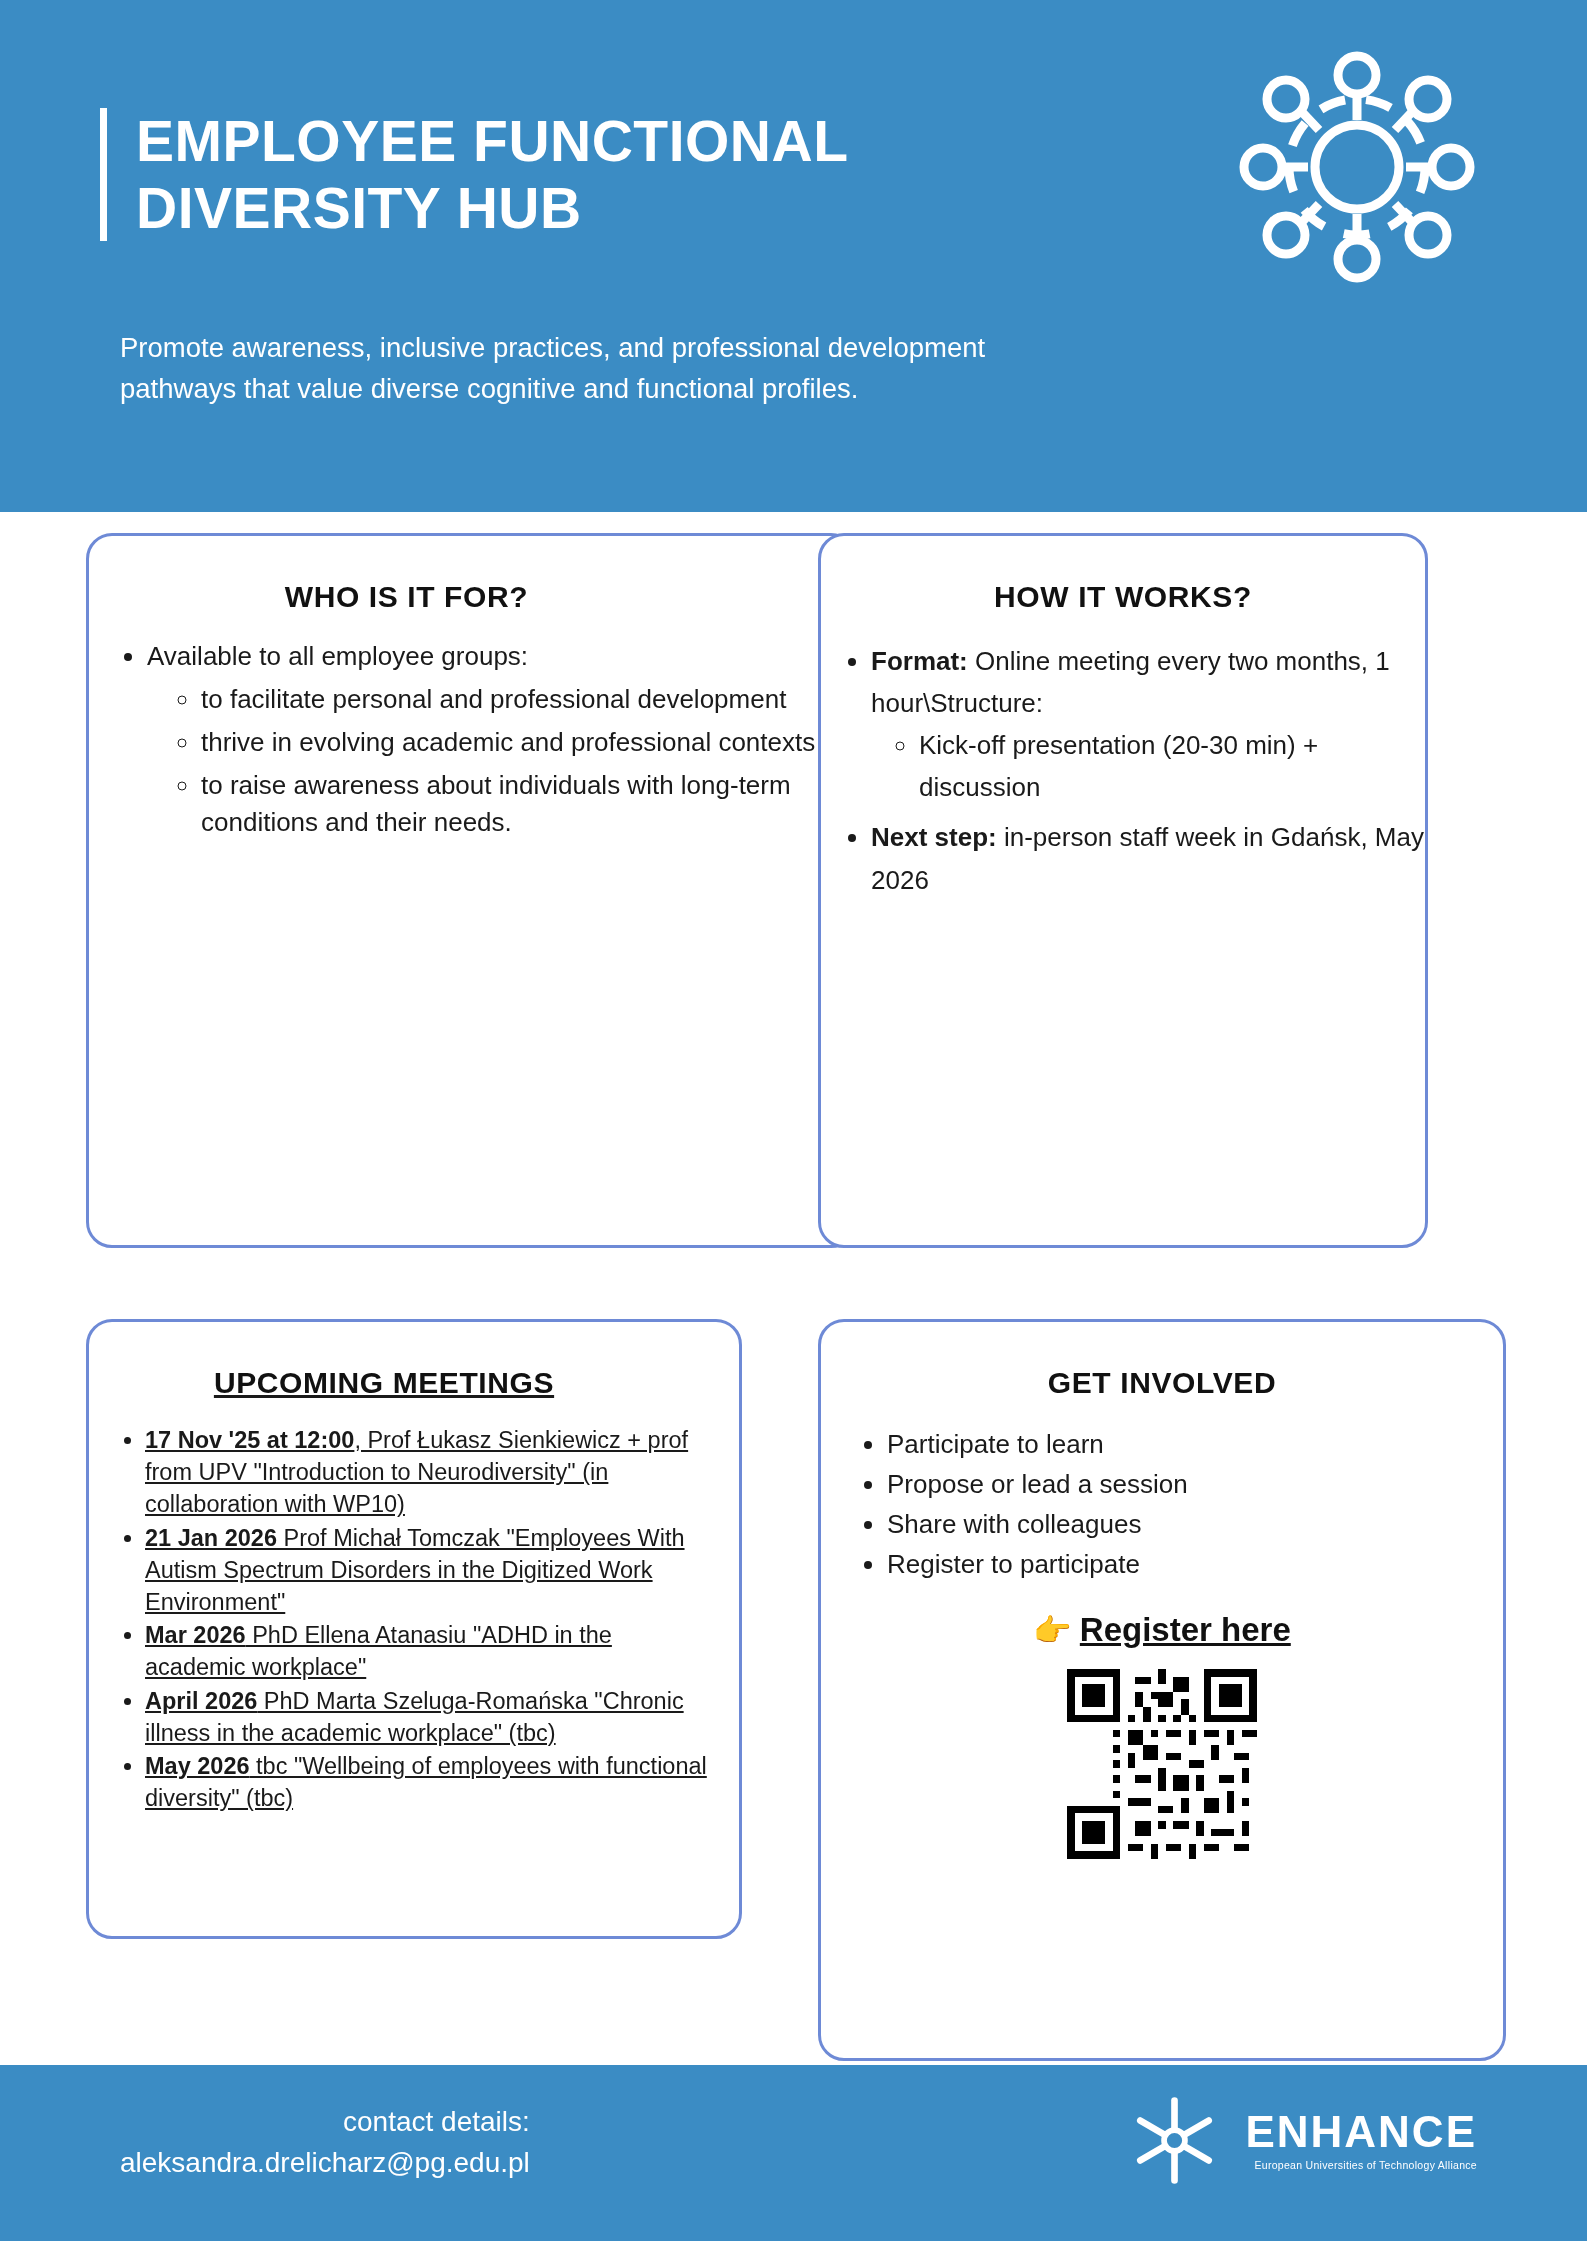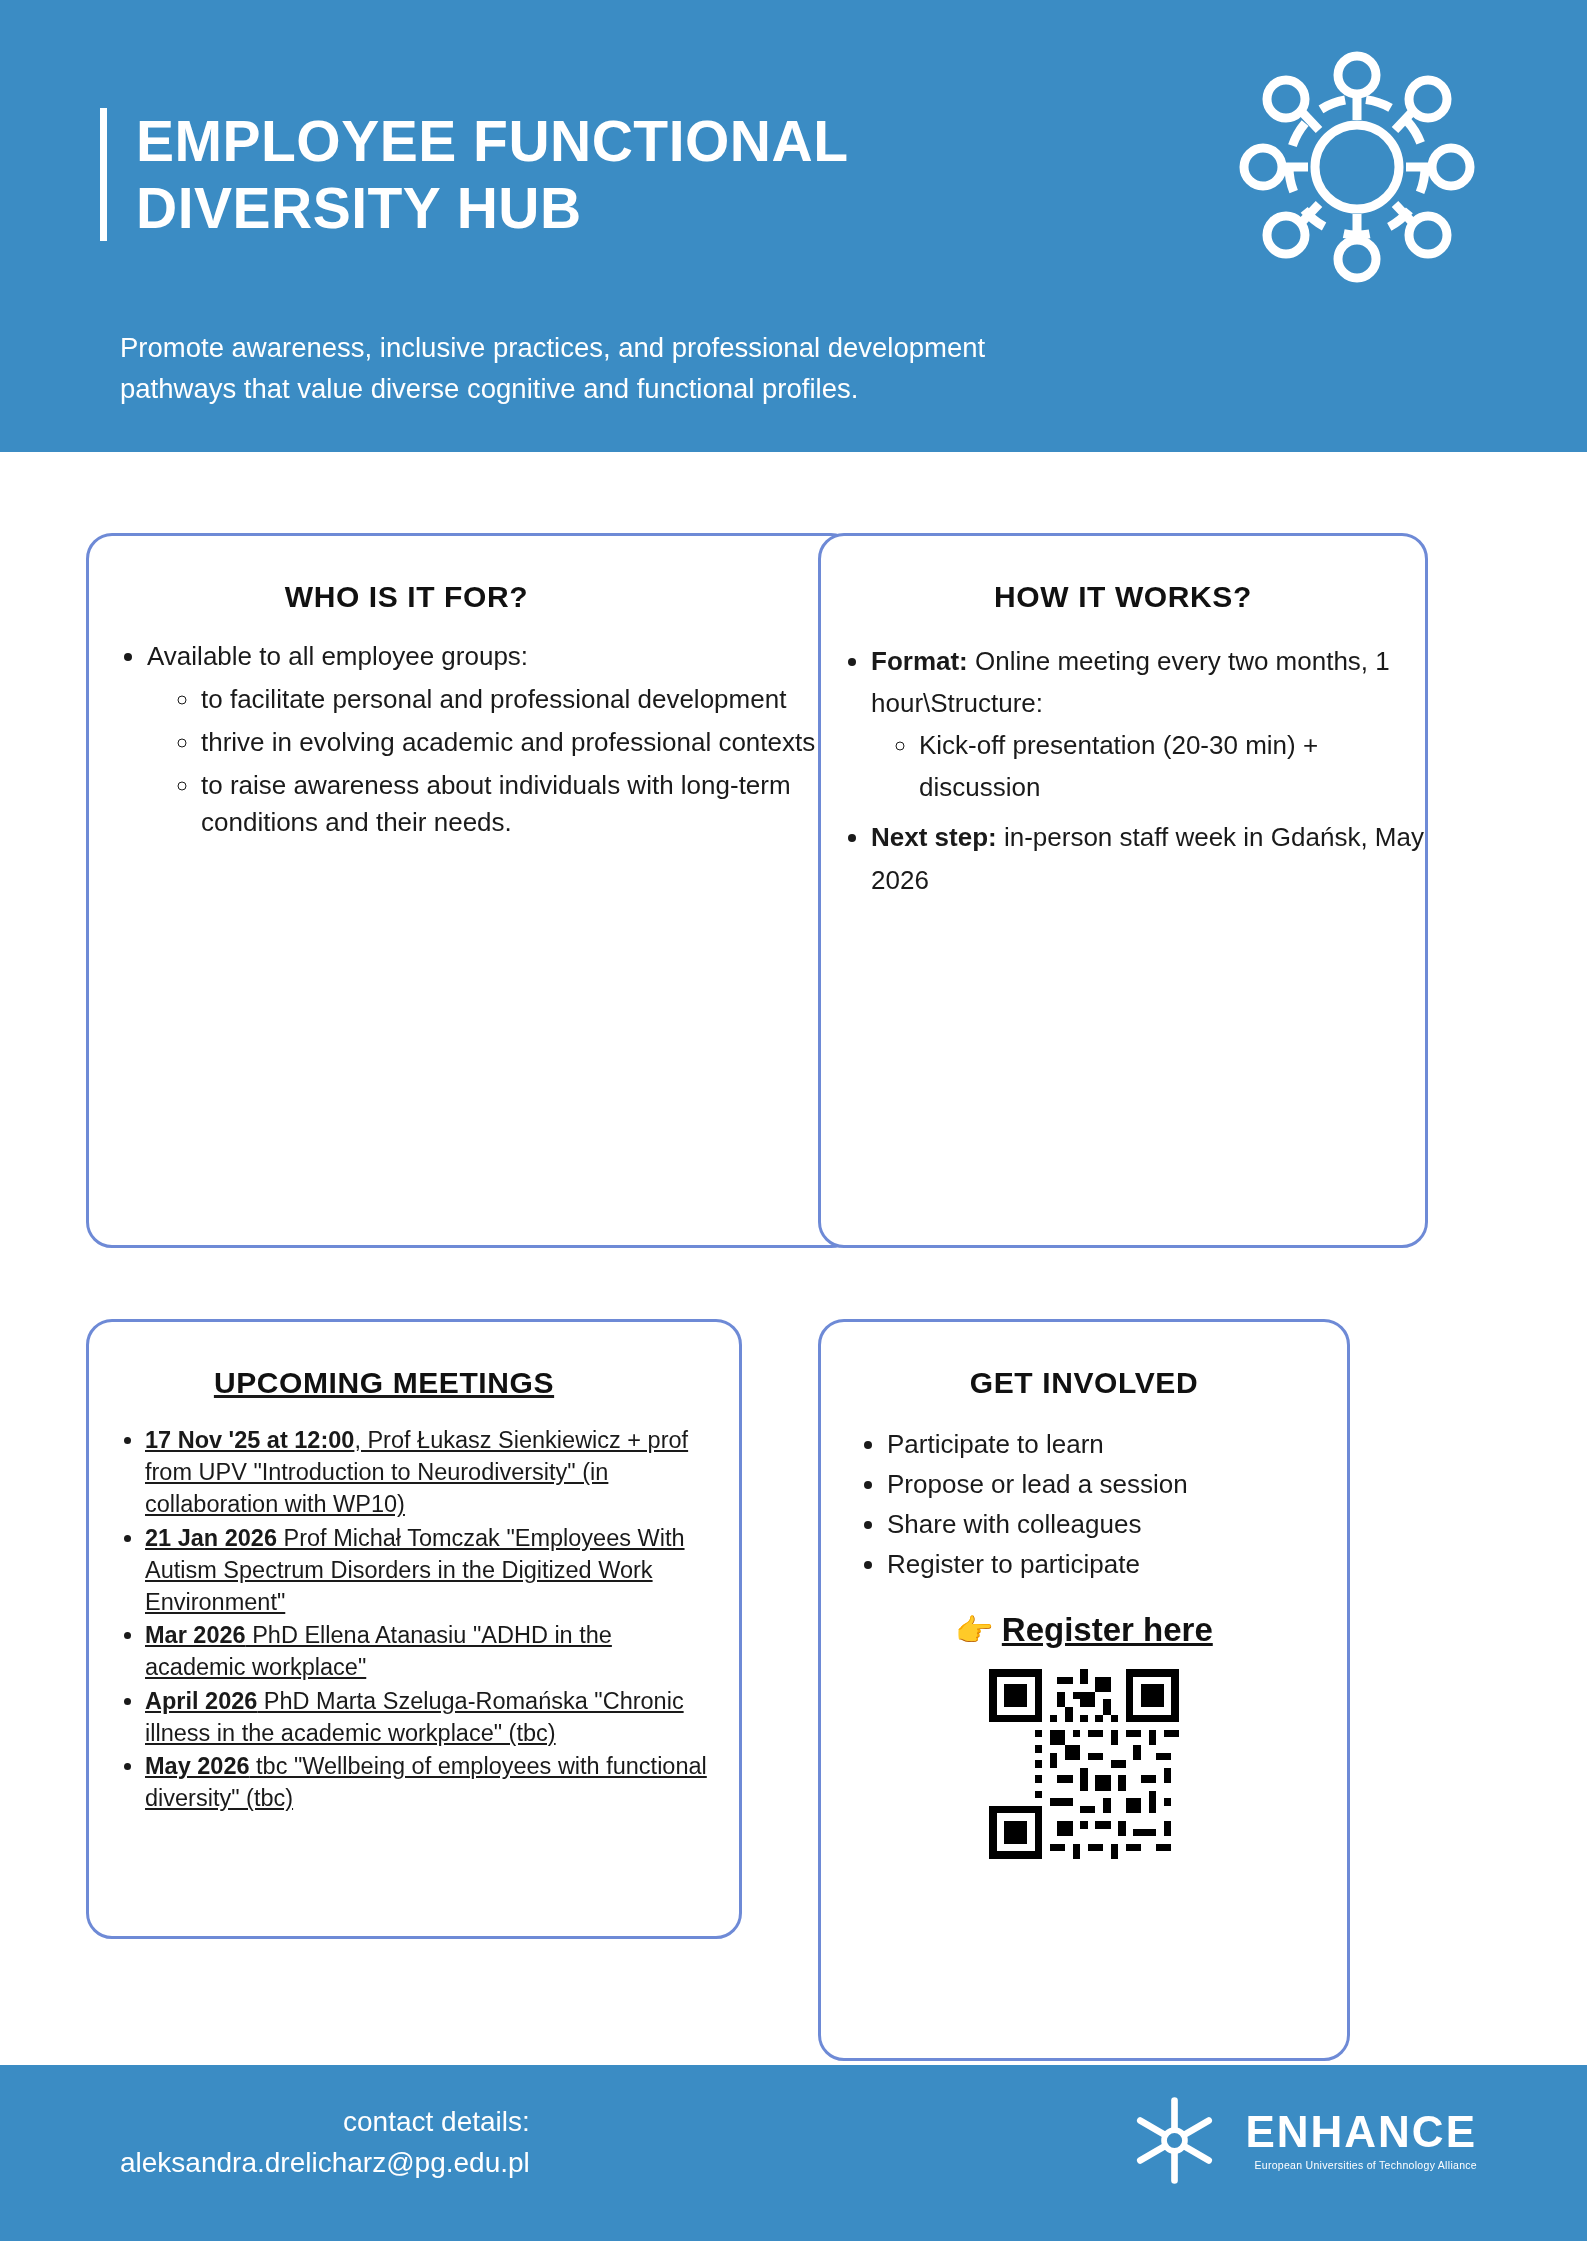--- a/index.html
+++ b/index.html
@@ -11,21 +11,21 @@
     width: 1587px;
     height: 2245px;
     font-family: "Liberation Sans", sans-serif;
     color: #1a1a1a;
     position: relative;
     overflow: hidden;
   }
   
   .header {
     background: #3b8cc4;
-    height: 452px;
+    height: 512px;
     position: relative;
     box-sizing: border-box;
     padding: 15px;
   }
   .title-wrap {
     position: absolute;
     left: 100px;
     top: 108px;
     border-left: 7px solid #ffffff;
     padding-left: 29px;
@@ -66,21 +66,21 @@
   .card {
     position: absolute;
     border: 3px solid #6e8ad6;
     border-radius: 26px;
     background: #ffffff;
     box-sizing: border-box;
   }
   #card-who   { left: 86px;  top: 0;    width: 771px; height: 715px; }
   #card-how   { left: 818px; top: 0;    width: 610px; height: 715px; }
   #card-meet  { left: 86px;  top: 786px; width: 656px; height: 620px; text-decoration: underline; }
-  #card-get   { left: 818px; top: 786px; width: 532px; height: 742px; }
+  #card-get   { left: 818px; top: 786px; width: 688px; height: 742px; }
 
   .card h2 {
     font-size: 30px;
     font-weight: bold;
     letter-spacing: 0.6px;
     text-transform: uppercase;
     margin: 0;
     text-align: center;
     color: #111111;
   }

